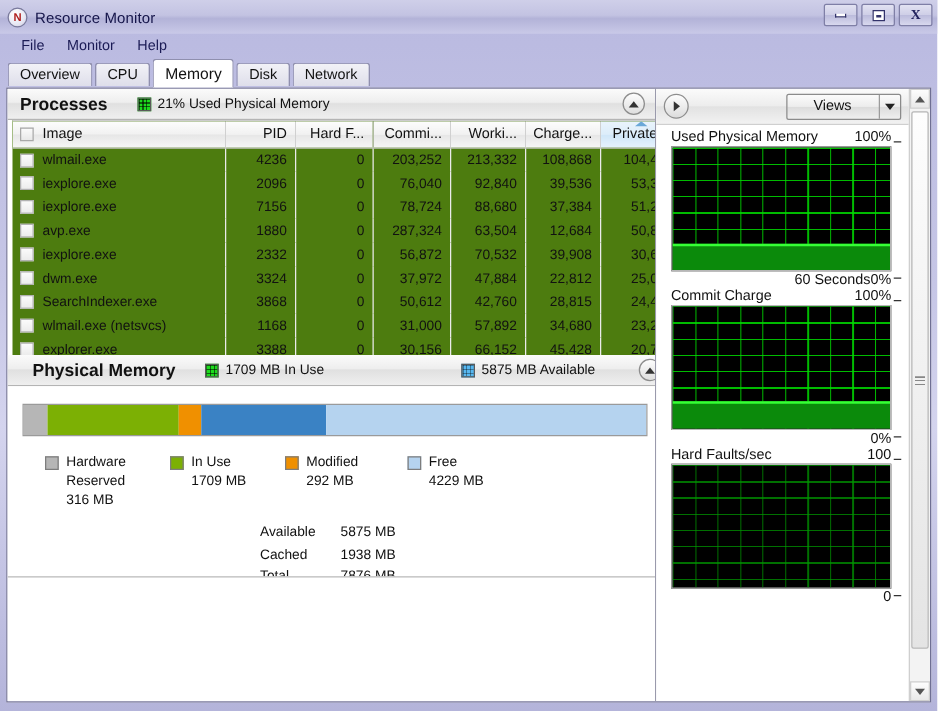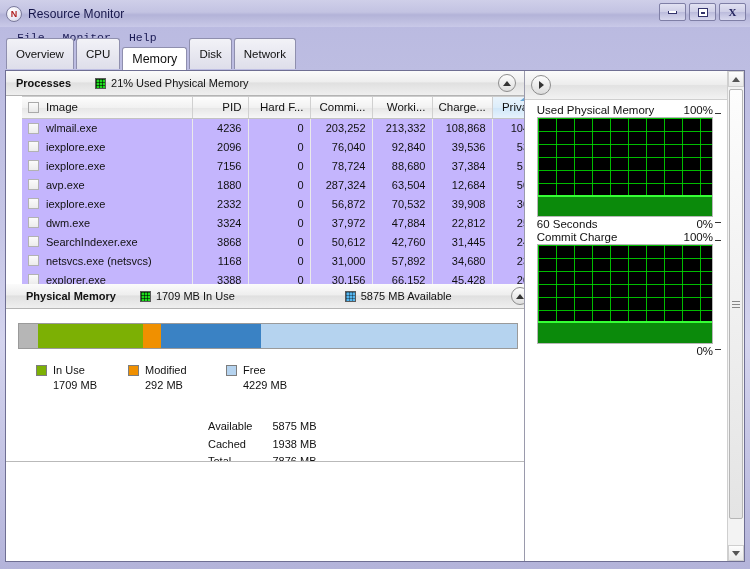--- a/index.html
+++ b/index.html
@@ -67,33 +67,32 @@
   #menubar {
     height: 20px;
     display: flex; align-items: center;
     padding-left: 8px;
     background: transparent;
   }
   .menu-item {
     padding: 2px 9px;
     font-size: 11.5px;
     color: #1b1b55;
-    font-family: Liberation Mono, monospace;
   }
 
   
   #tabstrip {
     height: 22px;
     display: flex; align-items: flex-end;
     padding-left: 6px;
     position: relative;
     z-index: 3;
   }
   .tab {
-    height: 31px;
+    height: 19px;
     padding: 0 9px;
     margin-right: 2px;
     display: flex; align-items: center;
     font-size: 11.5px;
     color: #111;
     border: 1px solid #8f8fae;
     border-bottom: none;
     border-radius: 3px 3px 0 0;
     background: linear-gradient(to bottom, #f2f2f7 0%, #dedeea 100%);
   }
@@ -132,21 +131,21 @@
   .sect-header {
     height: 25px;
     display: flex; align-items: center;
     padding: 0 6px 0 10px;
     background: linear-gradient(to bottom, #fbfbfb 0%, #eeeeee 45%, #e0e0e0 50%, #efefef 100%);
     border-bottom: 1px solid #b4b4b4;
     position: relative;
   }
   .sect-title {
     font-weight: bold;
-    font-size: 11px;
+    font-size: 14px;
     color: #111;
   }
   .sect-stat {
     display: flex; align-items: center;
     font-size: 11px; color: #111;
     margin-left: 24px;
   }
   .mini-grid {
     width: 11px; height: 11px;
     margin-right: 5px;
@@ -183,24 +182,24 @@
     width: 0; height: 0;
     border-top: 4px solid transparent;
     border-bottom: 4px solid transparent;
     border-left: 5px solid #333;
     margin-left: 2px;
   }
 
   
   #proc-panel {
     position: absolute;
-    left: 16px; top: 25px;
+    left: 4px; top: 25px;
     width: 531px;
     height: 188px;
-    background: #c4b5fd;
+    background: #4d7c0f;
     display: flex;
   }
   #proc-table-wrap {
     flex: 1;
     overflow: hidden;
     border-top: 1px solid #ccc;
   }
   table.proc {
     width: 100%;
     border-collapse: collapse;
@@ -418,24 +417,25 @@
     background:
       repeating-linear-gradient(to right, rgba(0,150,0,.75) 0 1px, transparent 1px 18px),
       repeating-linear-gradient(to bottom, rgba(0,150,0,.75) 0 1px, transparent 1px 13px);
   }
   .graph-fill {
     position: absolute; left: 0; right: 0; bottom: 0;
     background: #0b8a0b;
     border-top: 2px solid #35ff35;
   }
   .graph-axis-row {
-    display: flex; justify-content: space-between;
+    display: flex; justify-content: flex-end;
     font-size: 11.5px; color: #111;
     padding-top: 1px;
     position: relative;
+    margin-left: 28px;
   }
   .graph-axis-row .tickmark {
     position: absolute; right: -8px; top: 5px;
     width: 6px; height: 1px; background: #333;
   }
 
   
   #outer-scroll {
     width: 17px;
     background: #f3f3f3;
@@ -577,25 +577,25 @@
                   <td>47,884</td>
                   <td>22,812</td>
                   <td>25,072</td>
                 </tr>
                 <tr>
                   <td class="cell-image"><span class="row-check"></span><span>SearchIndexer.exe</span></td>
                   <td>3868</td>
                   <td>0</td>
                   <td>50,612</td>
                   <td>42,760</td>
-                  <td>31,445</td>
+                  <td>28,815</td>
                   <td>24,436</td>
                 </tr>
                 <tr>
-                  <td class="cell-image"><span class="row-check"></span><span>netsvcs.exe (netsvcs)</span></td>
+                  <td class="cell-image"><span class="row-check"></span><span>wlmail.exe (netsvcs)</span></td>
                   <td>1168</td>
                   <td>0</td>
                   <td>31,000</td>
                   <td>57,892</td>
                   <td>34,680</td>
                   <td>23,212</td>
                 </tr>
                 <tr>
                   <td class="cell-image"><span class="row-check"></span><span>explorer.exe</span></td>
                   <td>3388</td>
@@ -632,20 +632,27 @@
 
       <div id="phys-body">
         <div id="mem-bar">
             <div class="mem-seg" style="width: 3.9%; background: rgb(182, 182, 182);"></div>
             <div class="mem-seg" style="width: 21%; background: rgb(124, 176, 4);"></div>
             <div class="mem-seg" style="width: 3.6%; background: rgb(240, 144, 0);"></div>
             <div class="mem-seg" style="width: 20.1%; background: rgb(58, 130, 196);"></div>
             <div class="mem-seg" style="width: 51.4%; background: rgb(181, 211, 239);"></div>
           </div>
         <div id="legend">
+            <div class="leg" style="width: 100px;">
+              <span class="sw" style="background: rgb(182, 182, 182);"></span>
+              <div class="txt">
+                <div>Hardware Reserved</div>
+                <div>316 MB</div>
+              </div>
+            </div>
             <div class="leg" style="width: 92px;">
               <span class="sw" style="background: rgb(124, 176, 4);"></span>
               <div class="txt">
                 <div>In Use</div>
                 <div>1709 MB</div>
               </div>
             </div>
             <div class="leg" style="width: 98px;">
               <span class="sw" style="background: rgb(240, 144, 0);"></span>
               <div class="txt">
@@ -684,20 +691,26 @@
       </div>
 
       <div id="bottom-blank"></div>
     </div>
 
     <div id="right-col">
       <div id="right-toolbar">
         <div id="expand-btn">
           <span class="chev-right"></span>
         </div>
+        <div id="views-btn">
+          <span>Views</span>
+          <span class="split">
+            <span class="tri-dn-sm"></span>
+          </span>
+        </div>
       </div>
       <div id="graphs">
           <div class="graph-block">
             <div class="graph-label-row">
               <span>Used Physical Memory</span>
               <span>100%</span>
               <span class="tickmark"></span>
             </div>
             <div class="graph-box">
               <div class="gridlines"></div>
@@ -718,20 +731,35 @@
             <div class="graph-box">
               <div class="gridlines"></div>
               <div class="graph-fill" style="height: 22%;"></div>
             </div>
             <div class="graph-axis-row">
               <span></span>
               <span>0%</span>
               <span class="tickmark"></span>
             </div>
           </div>
+          <div class="graph-block">
+            <div class="graph-label-row">
+              <span>Hard Faults/sec</span>
+              <span>100</span>
+              <span class="tickmark"></span>
+            </div>
+            <div class="graph-box dim">
+              <div class="gridlines"></div>
+            </div>
+            <div class="graph-axis-row">
+              <span></span>
+              <span>0</span>
+              <span class="tickmark"></span>
+            </div>
+          </div>
         </div>
     </div>
 
     <div id="outer-scroll">
       <div class="sb-arrow">
           <span class="tri-up"></span>
         </div>
       <div class="sb-thumb" style="top:18px;height:430px">
           <span class="grip"></span>
         </div>

